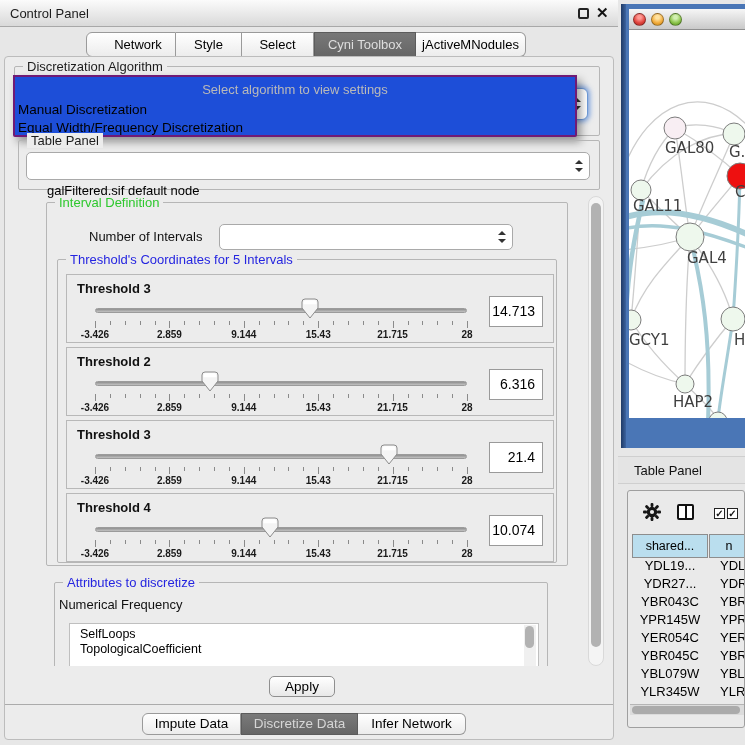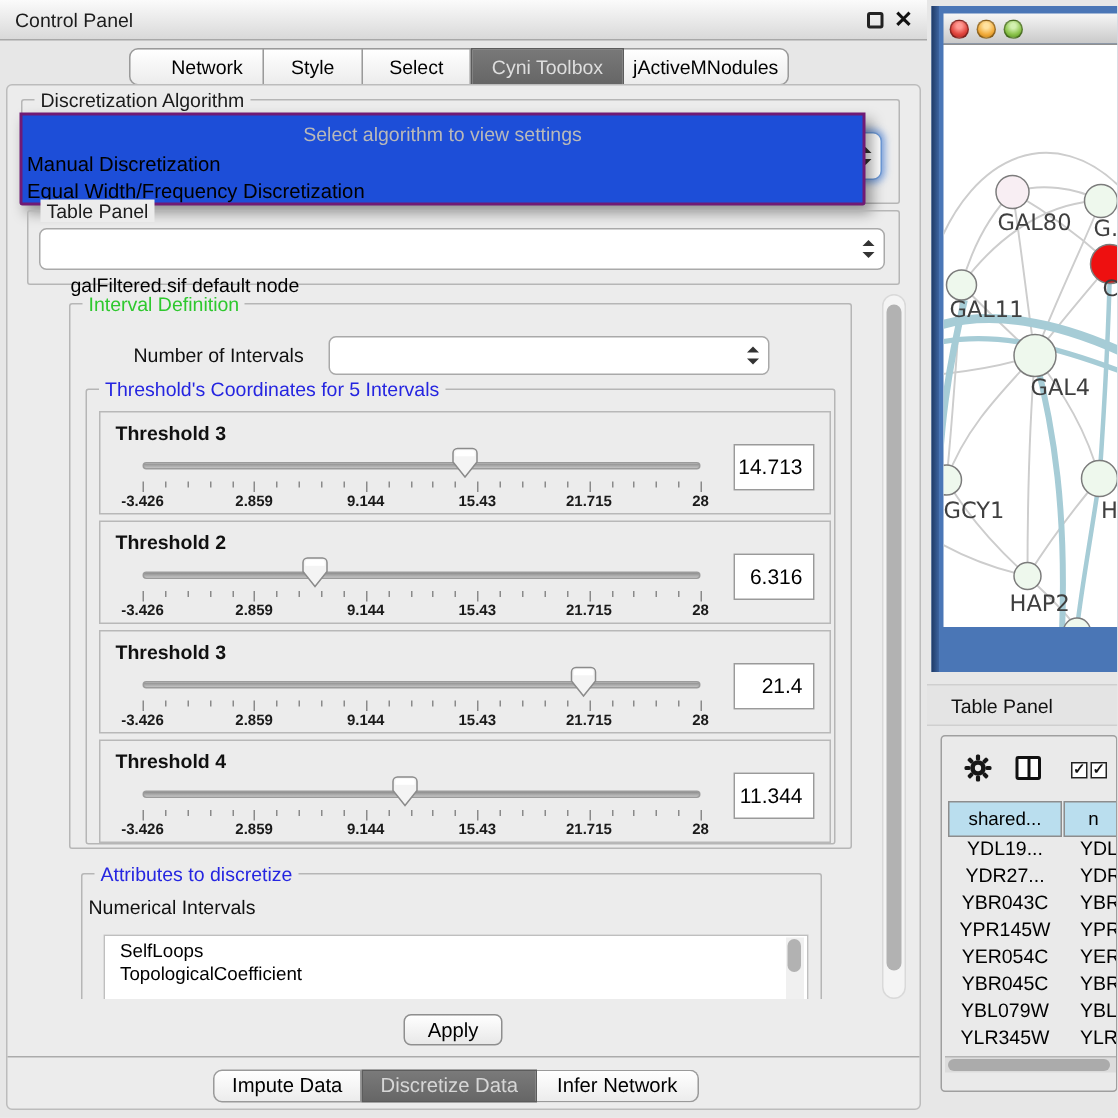--- a/index.html
+++ b/index.html
@@ -362,29 +362,29 @@
               <span class="ticklabel" style="left:28.0px">-3.426</span>
               <span class="ticklabel" style="left:102.4px">2.859</span>
               <span class="ticklabel" style="left:176.8px">9.144</span>
               <span class="ticklabel" style="left:251.2px">15.43</span>
               <span class="ticklabel" style="left:325.6px">21.715</span>
               <span class="ticklabel" style="left:400.0px">28</span>
               <div class="thumbwrap" style="left:193.8px"><svg width="18" height="21">
                   <path d="M4 1 h10 a3 3 0 0 1 3 3 v6 l-8 10 l-8 -10 v-6 a3 3 0 0 1 3 -3 z" fill="#f4f4f4" stroke="#8b8b8b" stroke-width="1"></path>
                   <path d="M4.5 2.2 h9 a2 2 0 0 1 2 2 v2 h-13 v-2 a2 2 0 0 1 2 -2 z" fill="#ffffff"></path>
                 </svg></div>
-              <div class="valbox">11.344</div>
+              <div class="valbox">10.074</div>
             </div>
           </div>
       </div>
     </div>
 
     <div class="groupbox" style="position:absolute; left:42px; top:386px; width:494px; height:100px;">
       <span class="grouplabel blue">Attributes to discretize</span>
-      <span class="bold" style="position:absolute; left:4px; top:14px; font-size:13px; color:#111;">Numerical Intervals</span>
+      <span class="bold" style="position:absolute; left:4px; top:14px; font-size:13px; color:#111;">Numerical Frequency</span>
       <div id="attr-list">
         <div id="attr-items" style="padding-top:3px;">
             <div class="attr-item">SelfLoops</div>
             <div class="attr-item">TopologicalCoefficient</div>
           </div>
         <div id="attr-scroll">
             <div class="thumb"></div>
           </div>
       </div>
     </div>

